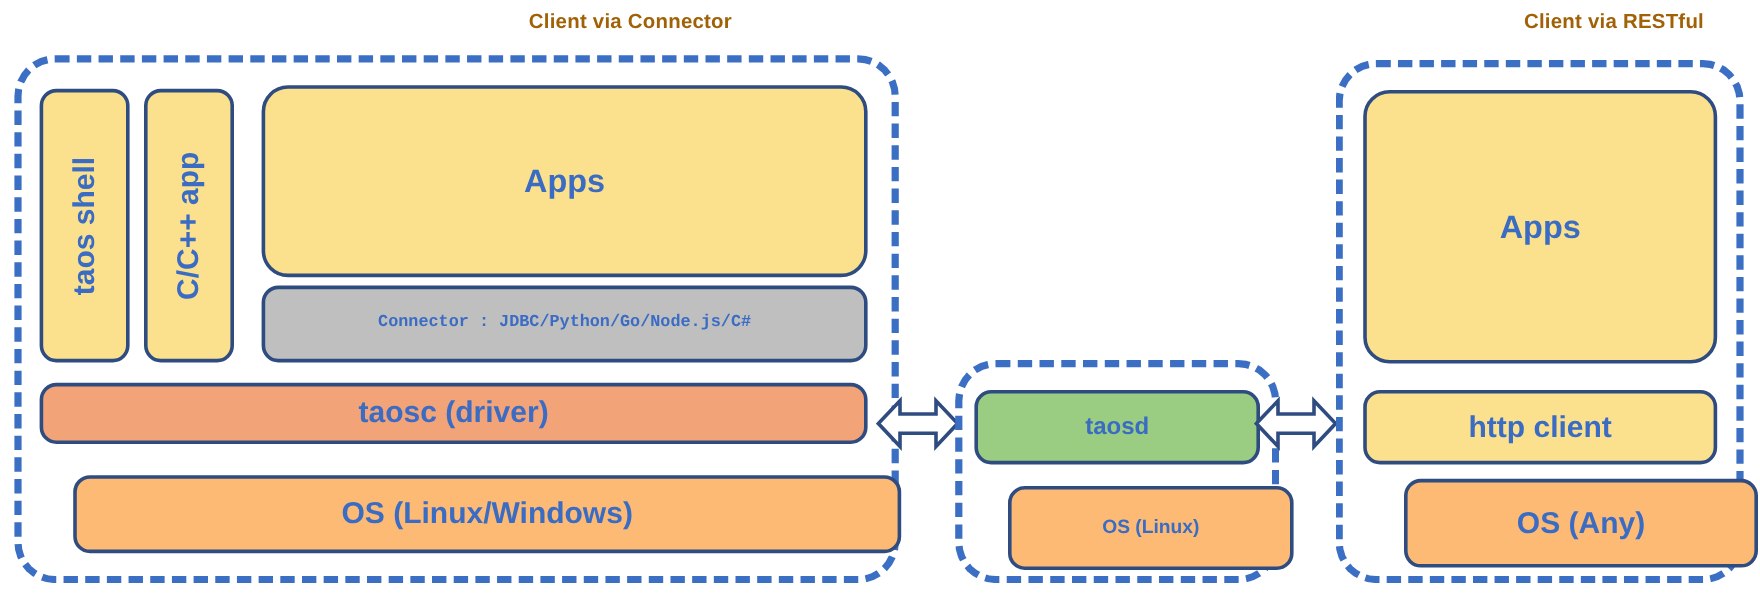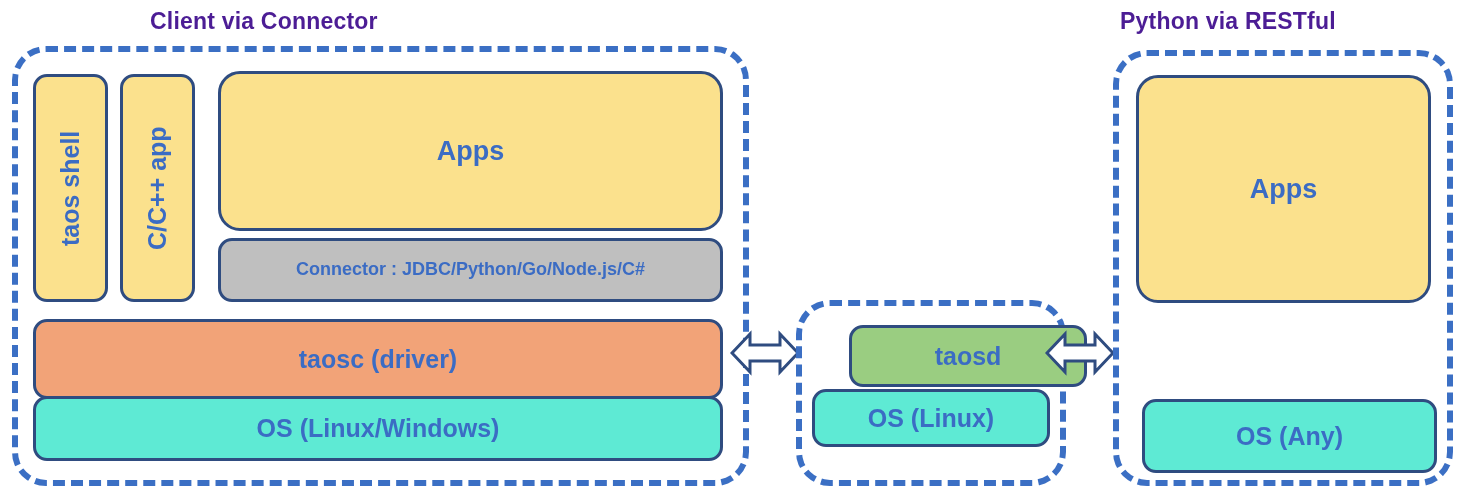--- a/index.html
+++ b/index.html
@@ -14,25 +14,25 @@
     position: relative;
     width: 1467px;
     height: 498px;
     background: #ffffff;
     overflow: hidden;
   }
 
   
   .section-title {
     position: absolute;
-    color: #4c1d95;
+    color: #a16207;
     font-weight: bold;
-    font-size: 23px;
+    font-size: 17px;
     letter-spacing: 0.2px;
-    text-align: left;
+    text-align: right;
     white-space: nowrap;
     font-family: "Liberation Sans", sans-serif;
   }
 
   
   .dashed-group {
     position: absolute;
     box-sizing: border-box;
     border: 6px dashed #3b6fc4;
     border-radius: 34px;
@@ -49,21 +49,21 @@
     align-items: center;
     justify-content: center;
     text-align: center;
     color: #3b6cc4;
     font-weight: bold;
     font-family: "Liberation Sans", sans-serif;
     line-height: 1.22;
   }
   .box.yellow { background: #fbe18d; }
   .box.orange { background: #f2a378; }
-  .box.blue   { background: #5eead4; }
+  .box.blue   { background: #fdba74; margin-left: 28px; }
   .box.green  { background: #9acd81; }
   .box.gray   { background: #bfbfbf; }
 
   .vertical-label {
     writing-mode: vertical-rl;
     transform: rotate(180deg);
     white-space: nowrap;
   }
 
   
@@ -72,56 +72,57 @@
   }
 </style>
 </head>
 <body>
 
 <div id="canvas">
 
   <div class="section-title" style="left:150px; top:8px; width:460px;">Client via Connector</div>
 
 
-  <div class="section-title" style="left:1120px; top:8px; width:300px;">Python via RESTful</div>
+  <div class="section-title" style="left:1120px; top:8px; width:300px;">Client via RESTful</div>
 
   <div class="dashed-group" style="left:12px; top:46px; width:737px; height:440px;"></div>
 
   <div class="box yellow vertical-label" style="left:33px; top:74px; width:75px; height:228px; font-size:25px;">taos shell</div>
 
   <div class="box yellow vertical-label" style="left:120px; top:74px; width:75px; height:228px; font-size:25px;">C/C++ app</div>
 
   <div class="box yellow" style="left:218px; top:71px; width:505px; height:160px; font-size:27px; border-radius:22px;">Apps</div>
 
-  <div class="box gray" style="left:218px; top:238px; width:505px; height:64px; font-size:18px;">Connector : JDBC/Python/Go/Node.js/C#</div>
+  <div class="box gray" style="left:218px; top:238px; width:505px; height:64px; font-size:14px;font-family:Liberation Mono, monospace;">Connector : JDBC/Python/Go/Node.js/C#</div>
 
-  <div class="box orange" style="left:33px; top:319px; width:690px; height:80px; font-size:25px;">taosc (driver)</div>
+  <div class="box orange" style="left:33px; top:319px; width:690px; height:51px; font-size:25px;">taosc (driver)</div>
 
   <div class="box blue" style="left:33px; top:396px; width:690px; height:65px; font-size:25px;">OS (Linux/Windows)</div>
 
   <div class="arrow" style="left:730px; top:325px;">
     <svg width="70" height="56" viewBox="0 0 70 56">
       <polygon points="2,28 20,9 20,20 50,20 50,9 68,28 50,47 50,36 20,36 20,47" fill="#ffffff" stroke="#2f4c80" stroke-width="3" stroke-linejoin="miter"></polygon>
     </svg>
   </div>
 
   <div class="dashed-group" style="left:796px; top:300px; width:270px; height:186px;"></div>
 
-  <div class="box green" style="left:812px; top:325px; width:238px; height:62px; font-size:25px;margin-left:37px;">taosd</div>
+  <div class="box green" style="left:812px; top:325px; width:238px; height:62px; font-size:20px;">taosd</div>
 
-  <div class="box blue" style="left:812px; top:389px; width:238px; height:58px; font-size:25px;">OS (Linux)</div>
+  <div class="box blue" style="left:812px; top:405px; width:238px; height:70px; font-size:16px;">OS (Linux)</div>
 
   <div class="arrow" style="left:1045px; top:325px;">
     <svg width="70" height="56" viewBox="0 0 70 56">
       <polygon points="2,28 20,9 20,20 50,20 50,9 68,28 50,47 50,36 20,36 20,47" fill="#ffffff" stroke="#2f4c80" stroke-width="3" stroke-linejoin="miter"></polygon>
     </svg>
   </div>
 
   <div class="dashed-group" style="left:1113px; top:50px; width:340px; height:436px;"></div>
 
   <div class="box yellow" style="left:1136px; top:75px; width:295px; height:228px; font-size:27px; flex-direction:column; border-radius:22px;">
     <span>Apps</span>
   </div>
 
+  <div class="box yellow" style="left:1136px; top:325px; width:295px; height:62px; font-size:25px;">http client</div>
 
   <div class="box blue" style="left:1142px; top:399px; width:295px; height:74px; font-size:25px;">OS (Any)</div>
 
 </div>
 
 </body></html>

